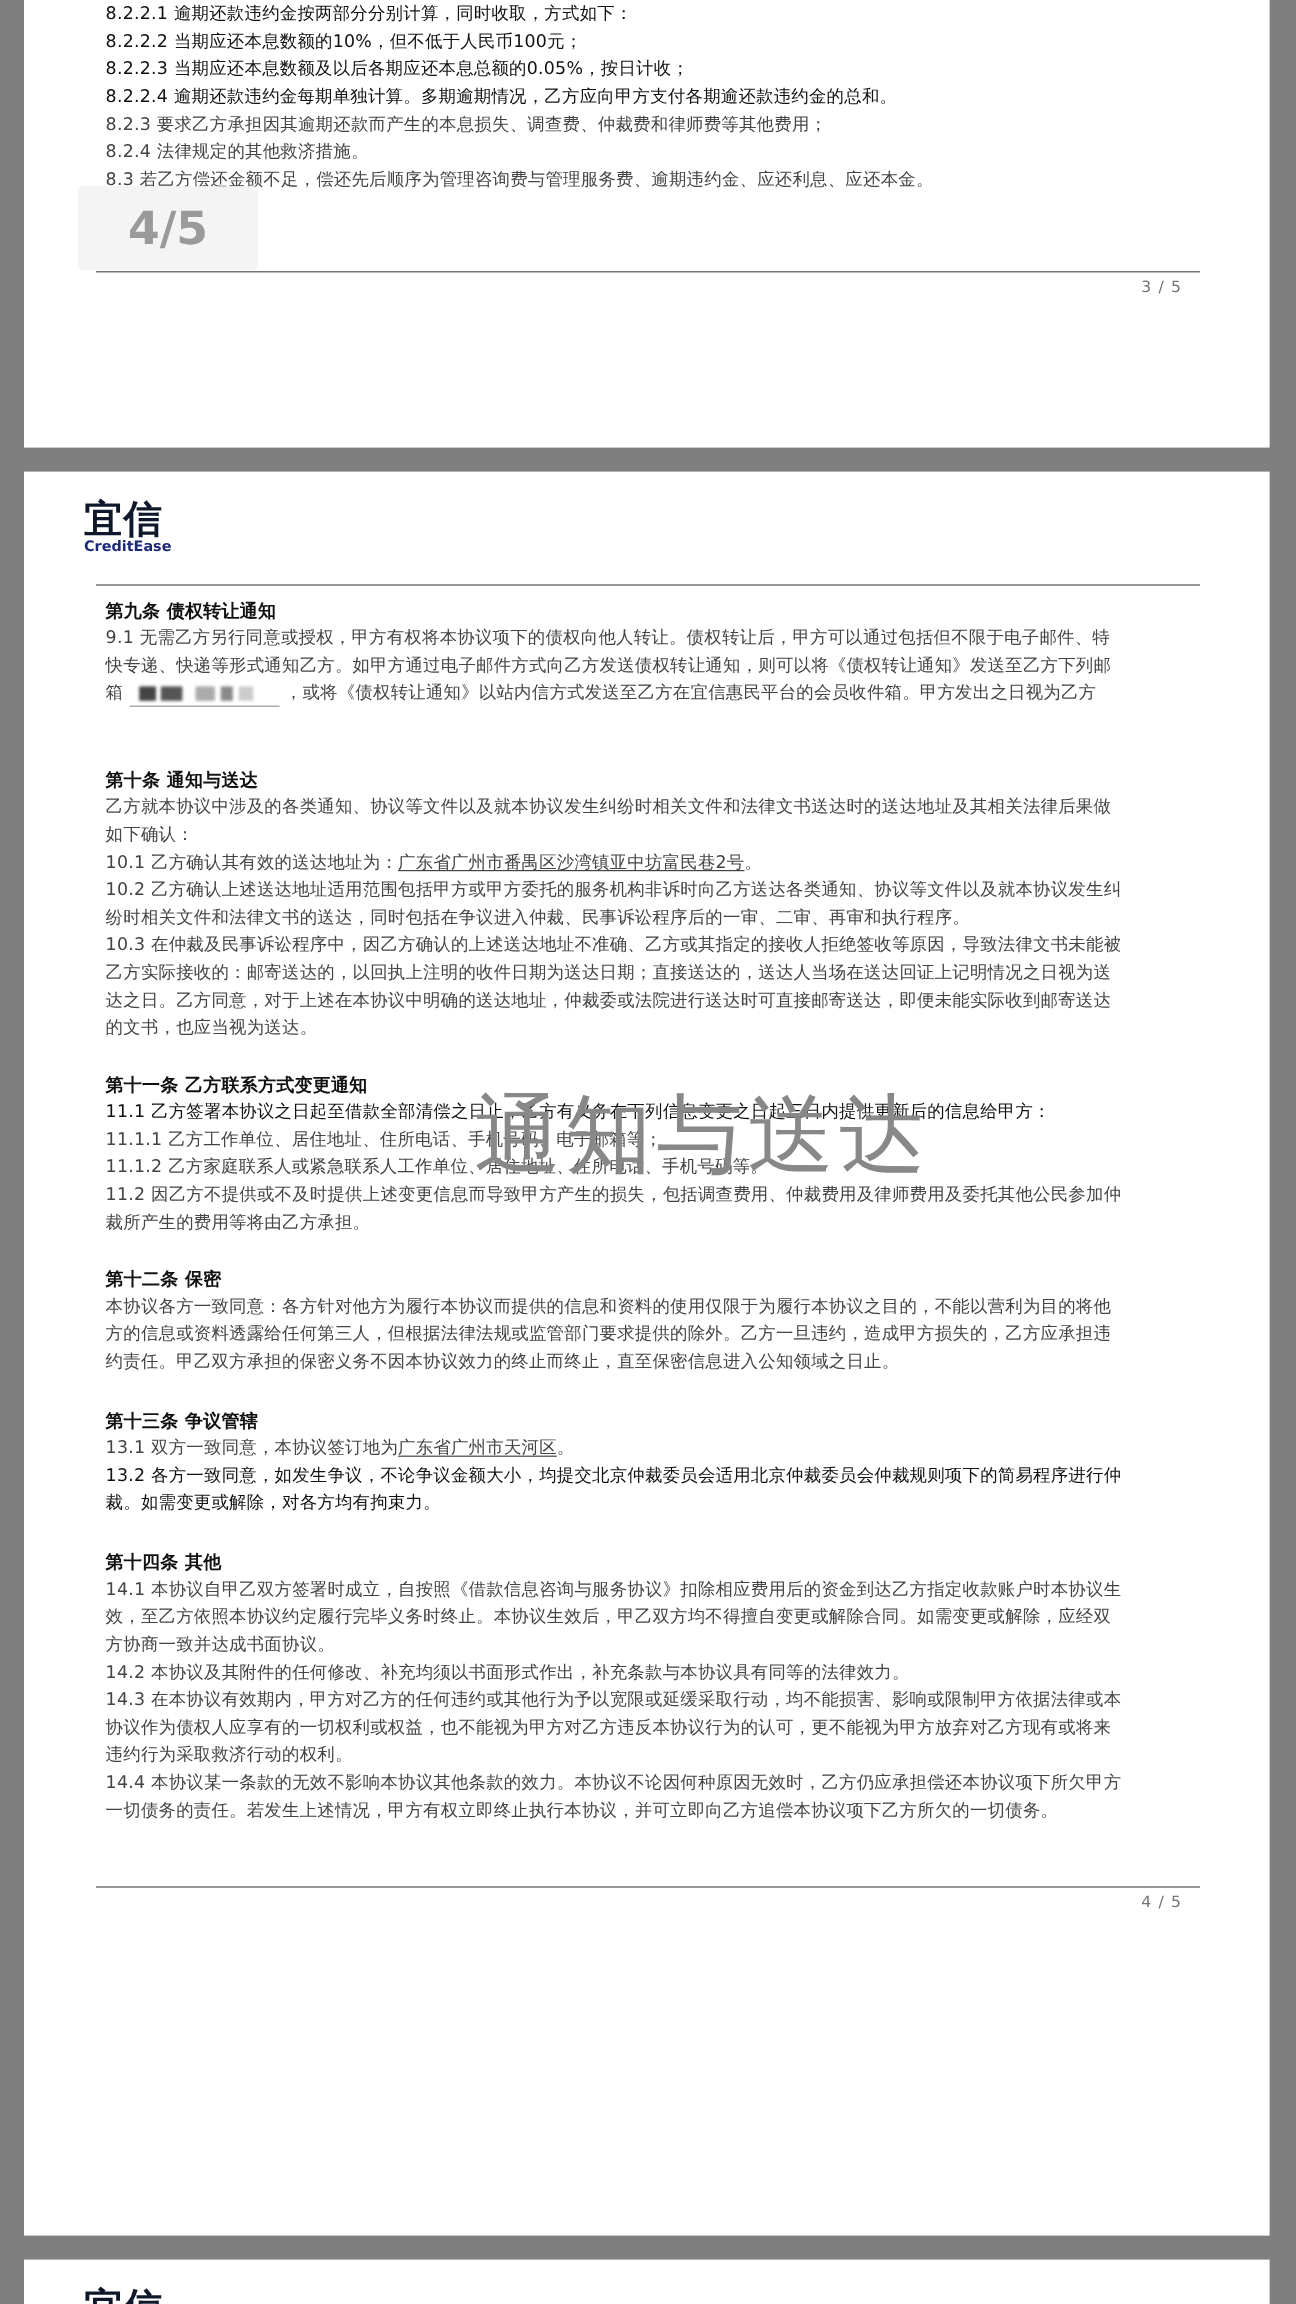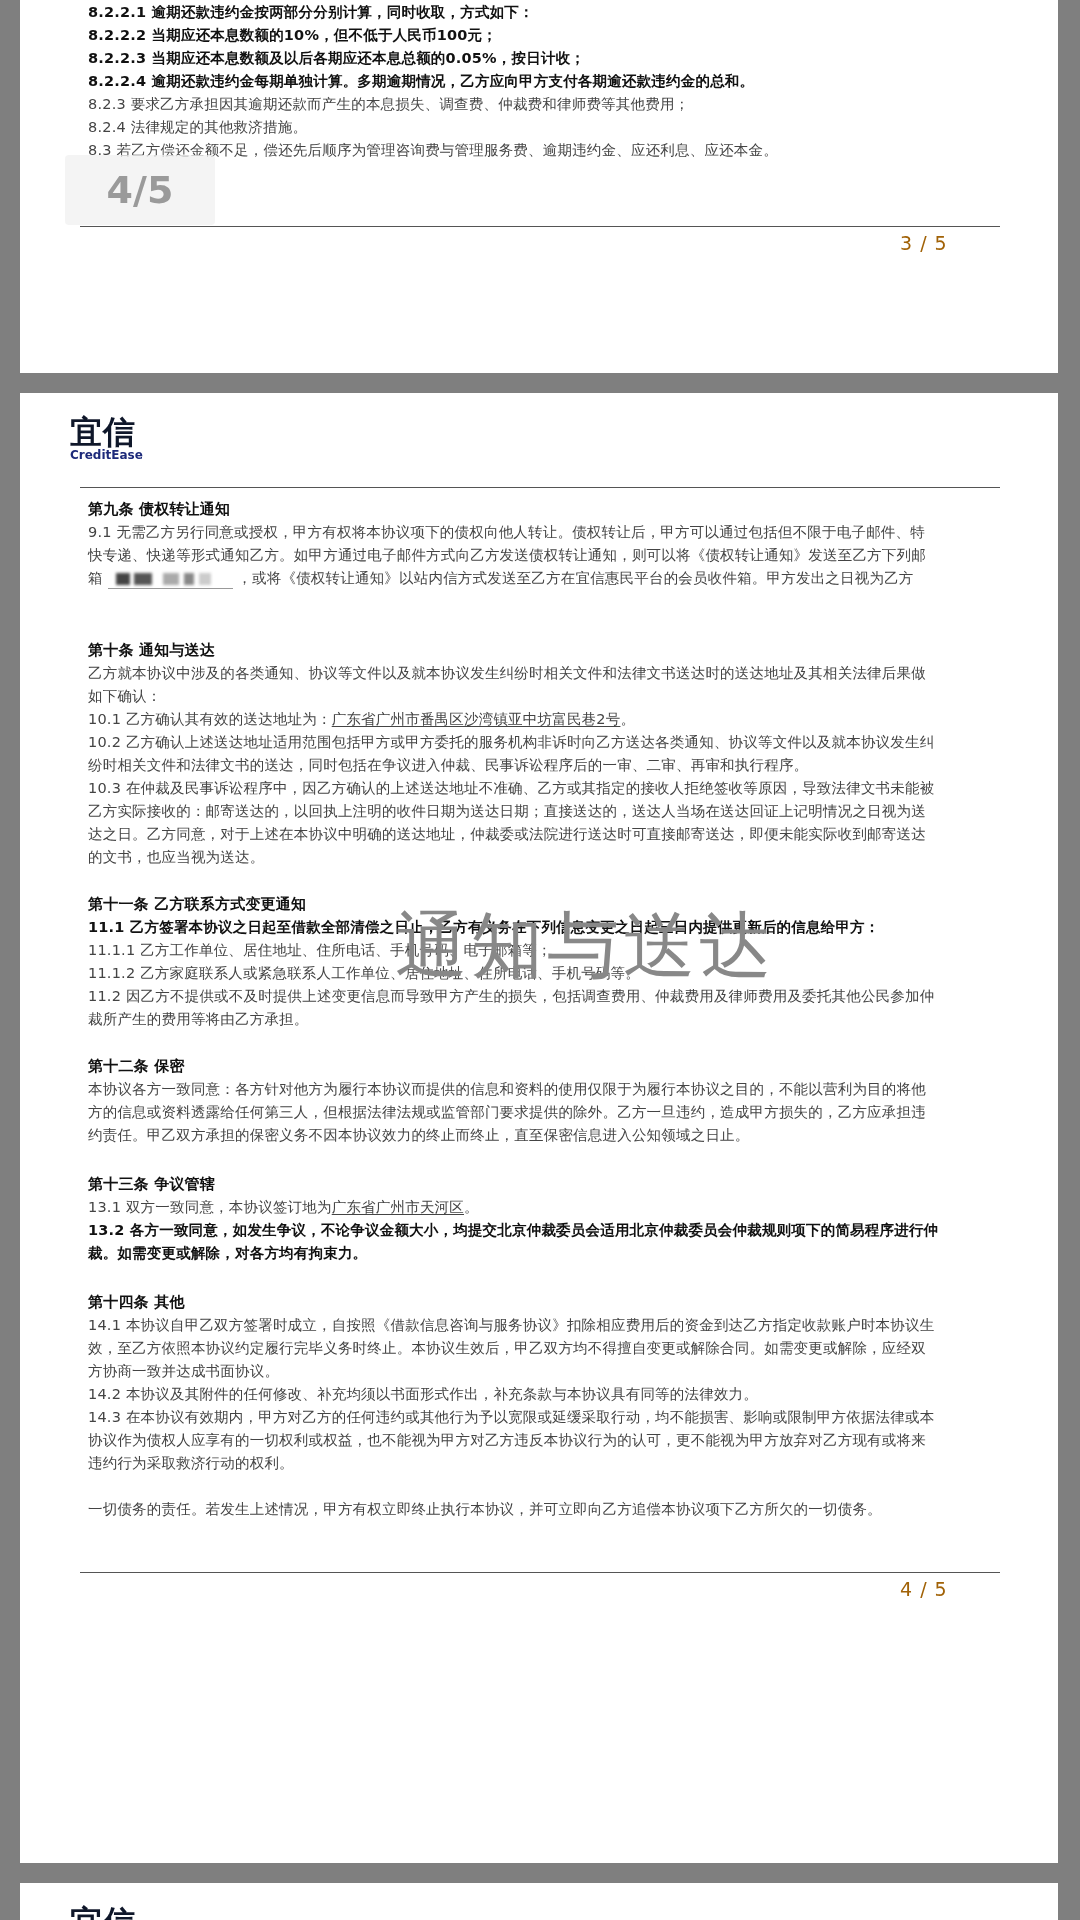--- a/index.html
+++ b/index.html
@@ -3,26 +3,26 @@
 <meta charset="utf-8">
 <style>
   html, body { margin:0; padding:0; }
   body { width:1080px; height:1920px; overflow:hidden; background:#7f7f7f; position:relative;
          font-family:"DejaVu Sans", "Liberation Sans", sans-serif; color:#333; }
   .page { position:absolute; left:20px; width:1038px; background:#fff; }
   #page3 { top:-10px; height:383px; }
   #page4 { top:393px; height:1470px; }
   #page5 { top:1883px; height:60px; }
   .line { position:absolute; font-size:14.5px; line-height:20px; white-space:nowrap; letter-spacing:0.2px; left:68px; }
-  .bold { font-weight:bold; color:#111; }
+  .bold { font-weight:normal; color:#111; }
   .gray { color:#444; }
   .heading { font-weight:bold; color:#111; font-size:15px; }
   u { text-decoration:underline; text-underline-offset:2px; }
   .rule { position:absolute; left:60px; width:920px; height:0; border-top:1.5px solid #555; }
-  .pagenum { position:absolute; left:880px; font-size:19px; color:#a16207; letter-spacing:1px; }
+  .pagenum { position:absolute; left:931px; font-size:13px; color:#737373; letter-spacing:1px; }
   .overlay-badge { position:absolute; left:45px; top:150px; width:150px; height:70px; background:rgba(240,240,240,0.75);
                    color:#9a9a9a; font-size:38px; font-weight:bold; line-height:70px; text-align:center; border-radius:4px; }
   .logo { position:absolute; left:50px; }
   .logo .cn { font-size:32px; font-weight:900; color:#0f172a; letter-spacing:1px; line-height:34px; }
   .logo .en { font-size:12px; font-weight:bold; color:#1d2a7a; line-height:12px; }
   .redact { display:inline-block; height:12px; vertical-align:middle; filter:blur(1.5px); }
   .watermark { position:absolute; left:395px; top:905px; font-family:"DejaVu Serif", "Liberation Serif", serif;
                font-size:72px; color:#888; letter-spacing:4px; z-index:5; line-height:80px; }
 </style>
 </head>
@@ -97,20 +97,21 @@
   <div class="line bold" style="top:850px">裁。如需变更或解除，对各方均有拘束力。</div>
 
   <div class="line heading" style="top:899px">第十四条 其他</div>
   <div class="line gray" style="top:922px">14.1 本协议自甲乙双方签署时成立，自按照《借款信息咨询与服务协议》扣除相应费用后的资金到达乙方指定收款账户时本协议生</div>
   <div class="line gray" style="top:945px">效，至乙方依照本协议约定履行完毕义务时终止。本协议生效后，甲乙双方均不得擅自变更或解除合同。如需变更或解除，应经双</div>
   <div class="line gray" style="top:968px">方协商一致并达成书面协议。</div>
   <div class="line gray" style="top:991px">14.2 本协议及其附件的任何修改、补充均须以书面形式作出，补充条款与本协议具有同等的法律效力。</div>
   <div class="line gray" style="top:1014px">14.3 在本协议有效期内，甲方对乙方的任何违约或其他行为予以宽限或延缓采取行动，均不能损害、影响或限制甲方依据法律或本</div>
   <div class="line gray" style="top:1037px">协议作为债权人应享有的一切权利或权益，也不能视为甲方对乙方违反本协议行为的认可，更不能视为甲方放弃对乙方现有或将来</div>
   <div class="line gray" style="top:1060px">违约行为采取救济行动的权利。</div>
+  <div class="line gray" style="top:1083px">14.4 本协议某一条款的无效不影响本协议其他条款的效力。本协议不论因何种原因无效时，乙方仍应承担偿还本协议项下所欠甲方</div>
   <div class="line gray" style="top:1106px">一切债务的责任。若发生上述情况，甲方有权立即终止执行本协议，并可立即向乙方追偿本协议项下乙方所欠的一切债务。</div>
 
   <div class="rule" style="top:1179px"></div>
   <div class="pagenum" style="top:1185px">4 / 5</div>
 </div>
 
 <div class="page" id="page5">
   <div class="logo" style="top:22px">
     <div class="cn">宜信</div>
   </div>

